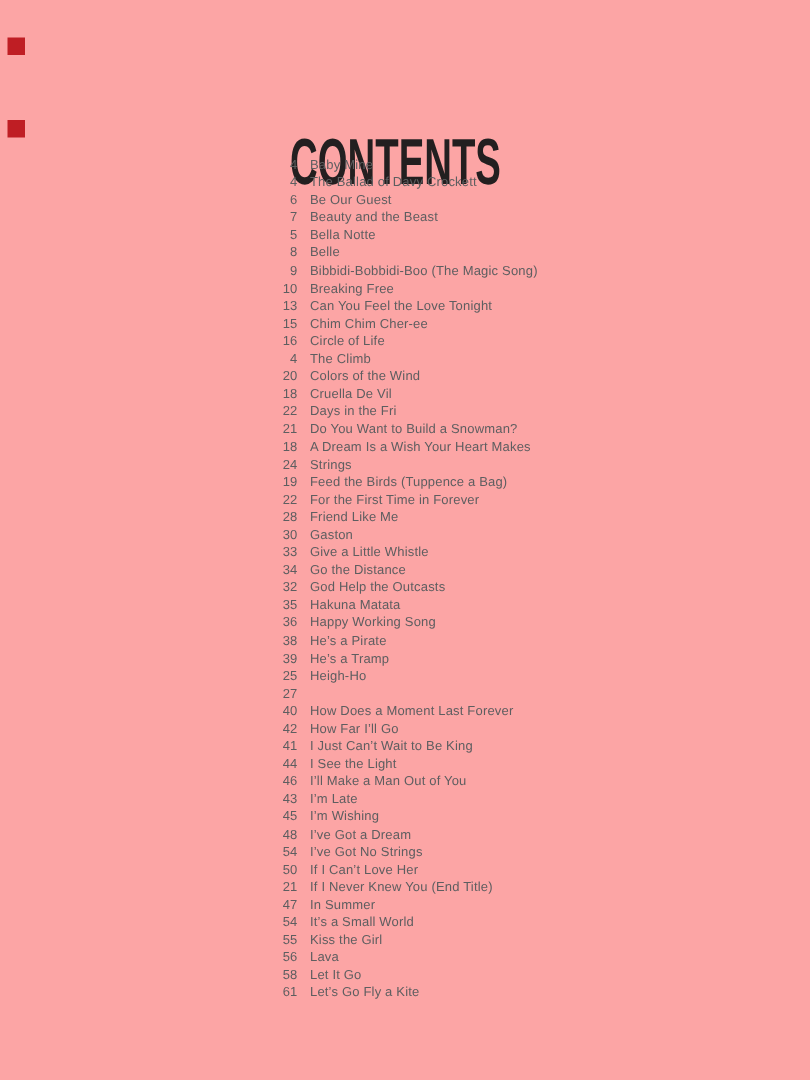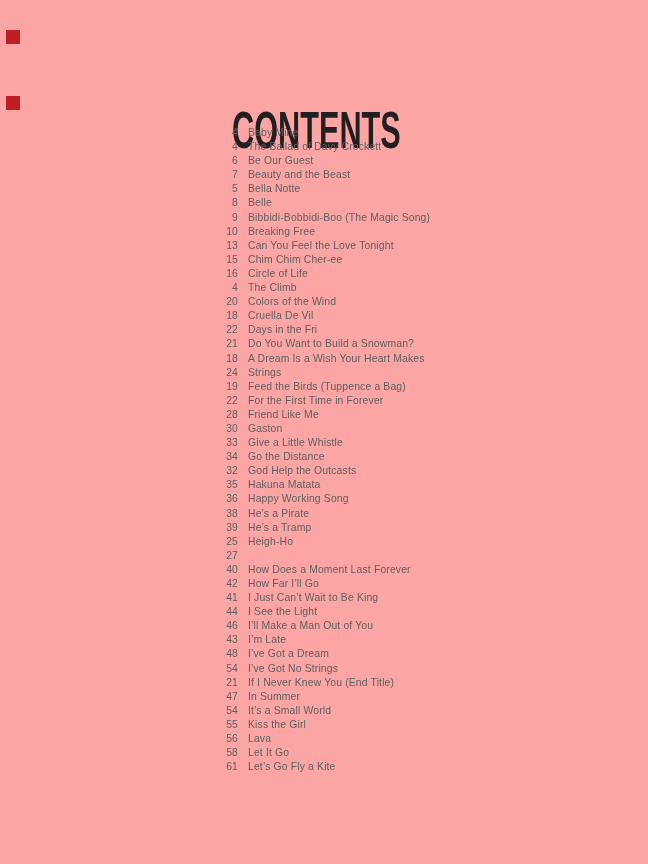--- a/index.html
+++ b/index.html
@@ -257,31 +257,39 @@
     <div class="toc-row">
       <span class="toc-page-num">46</span>
       <span class="toc-song-title">I’ll Make a Man Out of You</span>
     </div>
 
     <div class="toc-row">
       <span class="toc-page-num">43</span>
       <span class="toc-song-title">I’m Late</span>
     </div>
 
+    <div class="toc-row">
+      <span class="toc-page-num">45</span>
+      <span class="toc-song-title">I’m Wishing</span>
+    </div>
 
     <div class="toc-row">
       <span class="toc-page-num">48</span>
       <span class="toc-song-title">I’ve Got a Dream</span>
     </div>
 
     <div class="toc-row">
       <span class="toc-page-num">54</span>
       <span class="toc-song-title">I’ve Got No Strings</span>
     </div>
 
+    <div class="toc-row">
+      <span class="toc-page-num">50</span>
+      <span class="toc-song-title">If I Can’t Love Her</span>
+    </div>
 
     <div class="toc-row">
       <span class="toc-page-num">21</span>
       <span class="toc-song-title">If I Never Knew You (End Title)</span>
     </div>
 
     <div class="toc-row">
       <span class="toc-page-num">47</span>
       <span class="toc-song-title">In Summer</span>
     </div>

